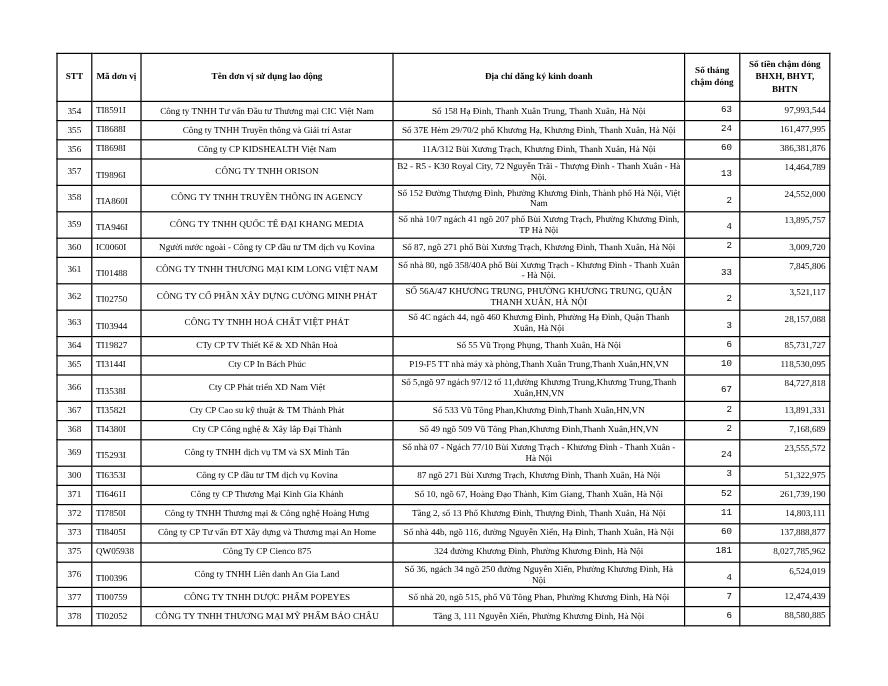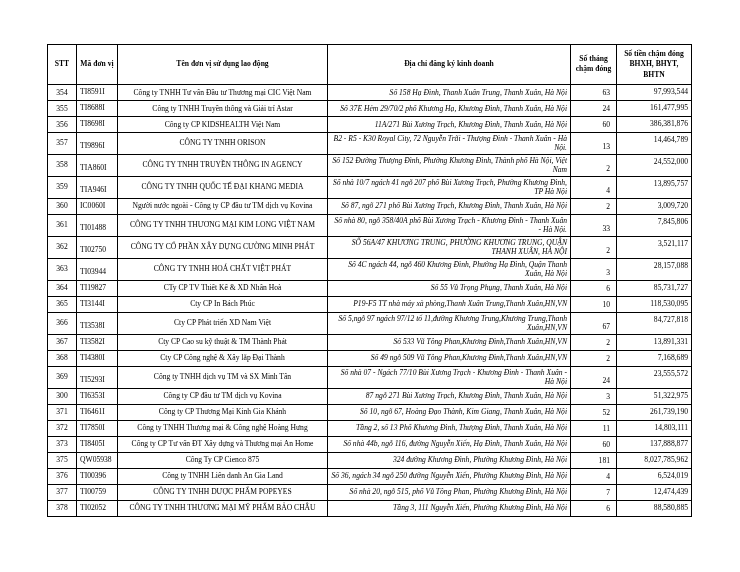--- a/index.html
+++ b/index.html
@@ -38,22 +38,22 @@
   }
   .debt-table td {
     font-size: 7.6px;
     line-height: 1.25;
     padding: 1px 3px;
   }
   .debt-table tr { height: 16px; }
   td.c-stt    { text-align: center; vertical-align: middle; }
   td.c-code   { text-align: left;   vertical-align: bottom; padding-bottom: 3px; }
   td.c-name   { text-align: center;   vertical-align: middle; }
-  td.c-addr   { text-align: right;   vertical-align: middle; font-style: italic; }
-  td.c-months { text-align: right;  vertical-align: bottom; padding-right: 6px; padding-bottom: 2px; }
+  td.c-addr   { text-align: center;   vertical-align: middle; }
+  td.c-months { text-align: right;  vertical-align: bottom; padding-right: 6px; padding-bottom: 2px; font-family: Liberation Mono, monospace; }
   td.c-amount { text-align: right;  vertical-align: top;    padding-right: 3px; padding-top: 2px; }
 </style>
 </head>
 <body>
 
 <div class="page">
   <table class="debt-table">
     <colgroup>
       <col style="width:29px">
       <col style="width:41px">
@@ -86,21 +86,21 @@
           <td class="c-code">TI8688I</td>
           <td class="c-name">Công ty TNHH Truyền thông và Giải trí Astar</td>
           <td class="c-addr">Số 37E Hẻm 29/70/2 phố Khương Hạ, Khương Đình, Thanh Xuân, Hà Nội</td>
           <td class="c-months">24</td>
           <td class="c-amount">161,477,995</td>
         </tr>
         <tr>
           <td class="c-stt">356</td>
           <td class="c-code">TI8698I</td>
           <td class="c-name">Công ty CP KIDSHEALTH Việt Nam</td>
-          <td class="c-addr">11A/271 Bùi Xương Trạch, Khương Đình, Thanh Xuân, Hà Nội</td>
+          <td class="c-addr">11A/312 Bùi Xương Trạch, Khương Đình, Thanh Xuân, Hà Nội</td>
           <td class="c-months">60</td>
           <td class="c-amount">386,381,876</td>
         </tr>
         <tr>
           <td class="c-stt">357</td>
           <td class="c-code">TI9896I</td>
           <td class="c-name">CÔNG TY TNHH ORISON</td>
           <td class="c-addr">B2 - R5 - K30 Royal City, 72 Nguyễn Trãi - Thượng Đình - Thanh Xuân - Hà Nội.</td>
           <td class="c-months">13</td>
           <td class="c-amount">14,464,789</td>

